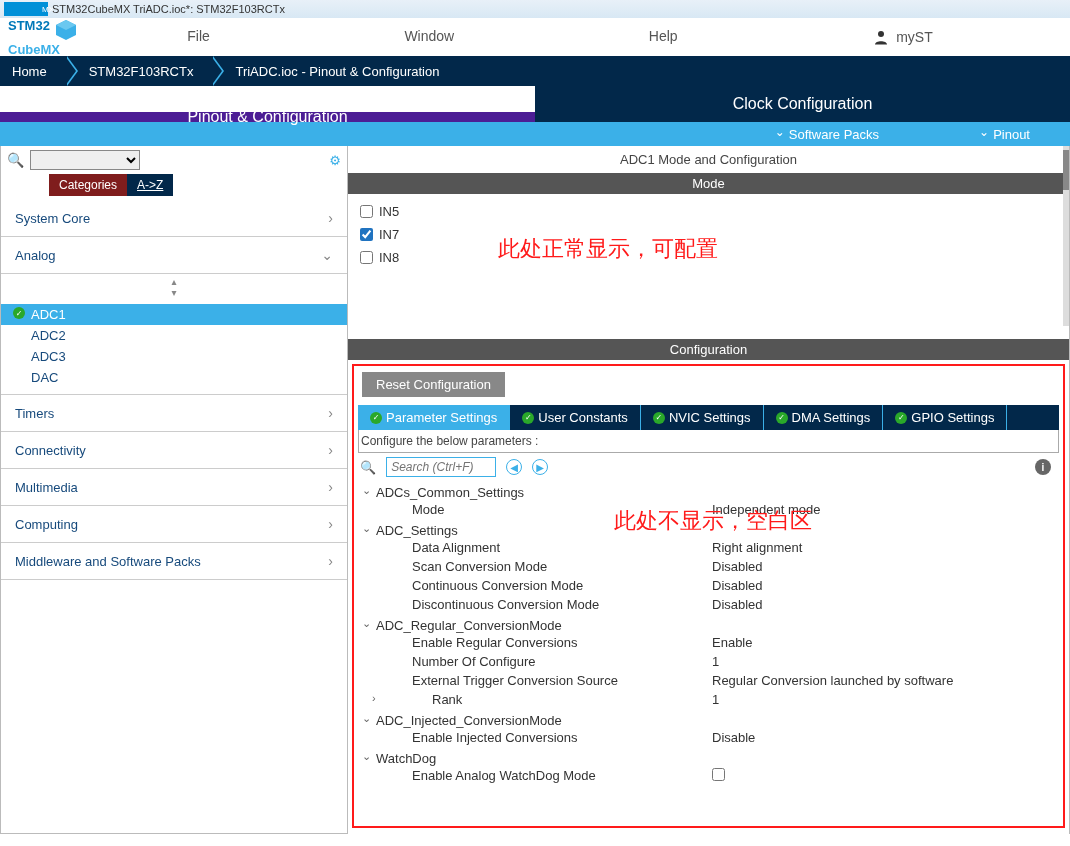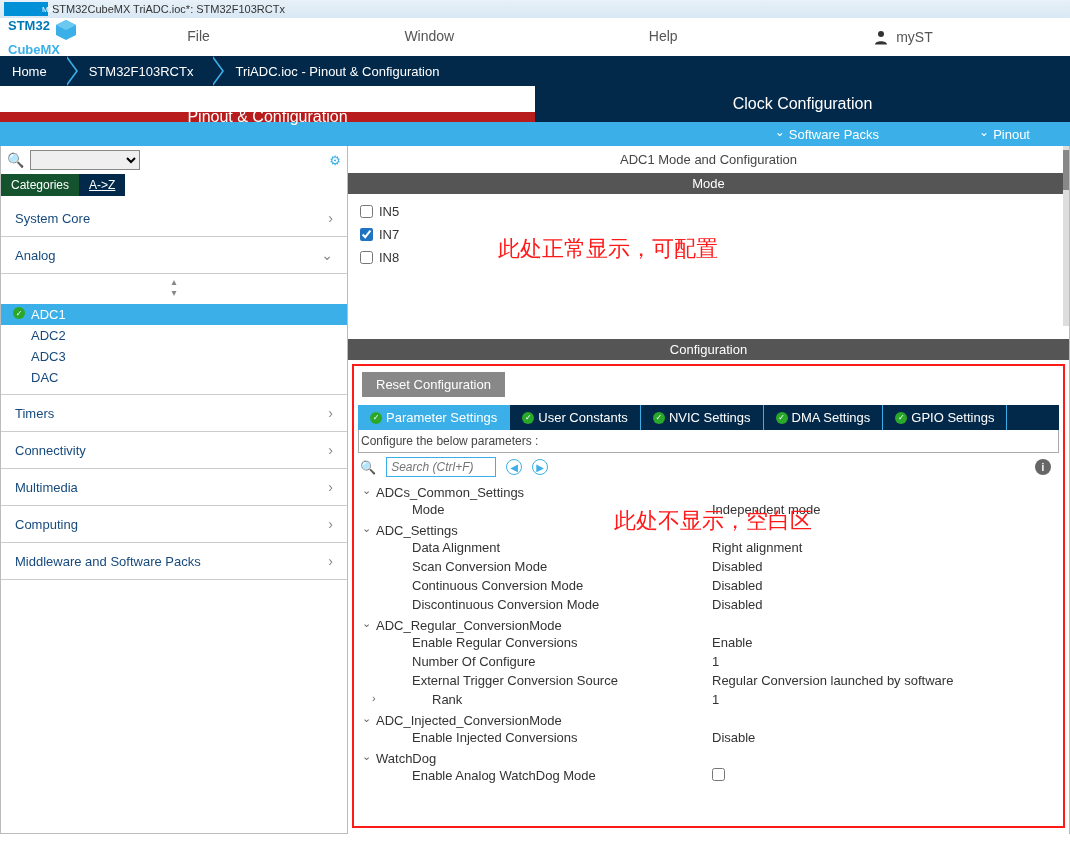--- a/index.html
+++ b/index.html
@@ -21,37 +21,37 @@
 .breadcrumb { background: #02284a; height: 30px; display: flex; align-items: center; }
 .bc-item { color: #fff; padding: 0 18px 0 24px; height: 100%; display: flex; align-items: center; font-size: 13px; position: relative; }
 .bc-item::after { content: ''; position: absolute; right: -11px; top: 0; width: 0; height: 0; border-top: 15px solid transparent; border-bottom: 15px solid transparent; border-left: 11px solid #02284a; z-index: 2; }
 .bc-item::before { content: ''; position: absolute; right: -13px; top: 0; width: 0; height: 0; border-top: 15px solid transparent; border-bottom: 15px solid transparent; border-left: 11px solid #3bb0e8; z-index: 1; }
 .bc-item:first-child { padding-left: 12px; }
 .bc-item.active { font-weight: normal; }
 .bc-item.active::after, .bc-item.active::before { display: none; }
 
 .maintabs { display: flex; height: 36px; }
 .maintab { flex: 1; display: flex; align-items: center; justify-content: center; color: #fff; font-size: 16px; cursor: pointer; }
-.maintab.active { background: #b91c1c; margin-top: 26px; }
+.maintab.active { background: #4c1d95; margin-top: 26px; }
 .maintab.inactive { background: #02284a; }
 
 .subbar { background: #3bb0e8; height: 24px; display: flex; justify-content: flex-end; align-items: center; color: #fff; font-size: 13px; gap: 100px; padding-right: 40px; }
 .subbar-item { cursor: pointer; }
 .chev::before { content: '\2304'; margin-right: 4px; font-size: 12px; display: inline-block; position: relative; top: -3px; }
 
 .workspace { display: flex; height: calc(846px - 18px - 50px - 30px - 36px - 24px); }
 
 .sidebar { width: 348px; border: 1px solid #bbb; border-top: none; background: #fff; font-size: 13px; color: #0a5a8a; }
 .sb-search { display: flex; align-items: center; padding: 4px 6px; gap: 6px; }
 .sb-search-icon { color: #3bb0e8; font-size: 14px; }
 .sb-search select { width: 110px; height: 20px; border: 1px solid #888; }
 .sb-gear { margin-left: auto; color: #3bb0e8; cursor: pointer; }
 .sb-tabs { display: flex; }
 .sb-tab { padding: 4px 10px; font-size: 12px; cursor: pointer; }
-.sb-tab.cat { background: #14532d; color: #fff; }
+.sb-tab.cat { background: #7f1d1d; color: #fff; margin-left: 48px; }
 .sb-tab.az { background: #02284a; color: #fff; text-decoration: underline; }
 .sb-body { padding: 4px 0; }
 .sb-group { padding: 10px 14px; border-bottom: 1px solid #ccc; display: flex; justify-content: space-between; align-items: center; cursor: pointer; color: #174a7c; }
 .sb-group.open .sb-arrow::before { content: '\2304'; }
 .sb-arrow::before { content: '\203A'; color: #888; font-size: 14px; }
 .sb-items { padding: 4px 0 6px 0; }
 .sb-item { padding: 3px 14px 3px 30px; cursor: pointer; color: #174a7c; position: relative; }
 .sb-item.selected { background: #3bb0e8; color: #fff; }
 .sb-item .ok-dot { position: absolute; left: 12px; top: 3px; width: 12px; height: 12px; border-radius: 50%; background: #2aa82a; display: flex; align-items: center; justify-content: center; color: #fff; font-size: 8px; }
 .sb-sort { text-align: center; color: #888; font-size: 10px; padding: 2px 0; }

